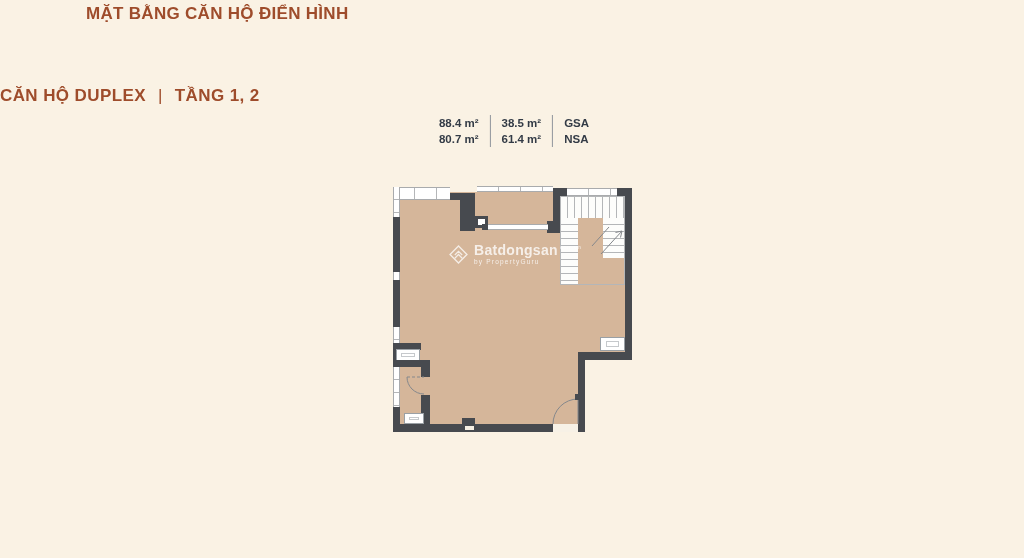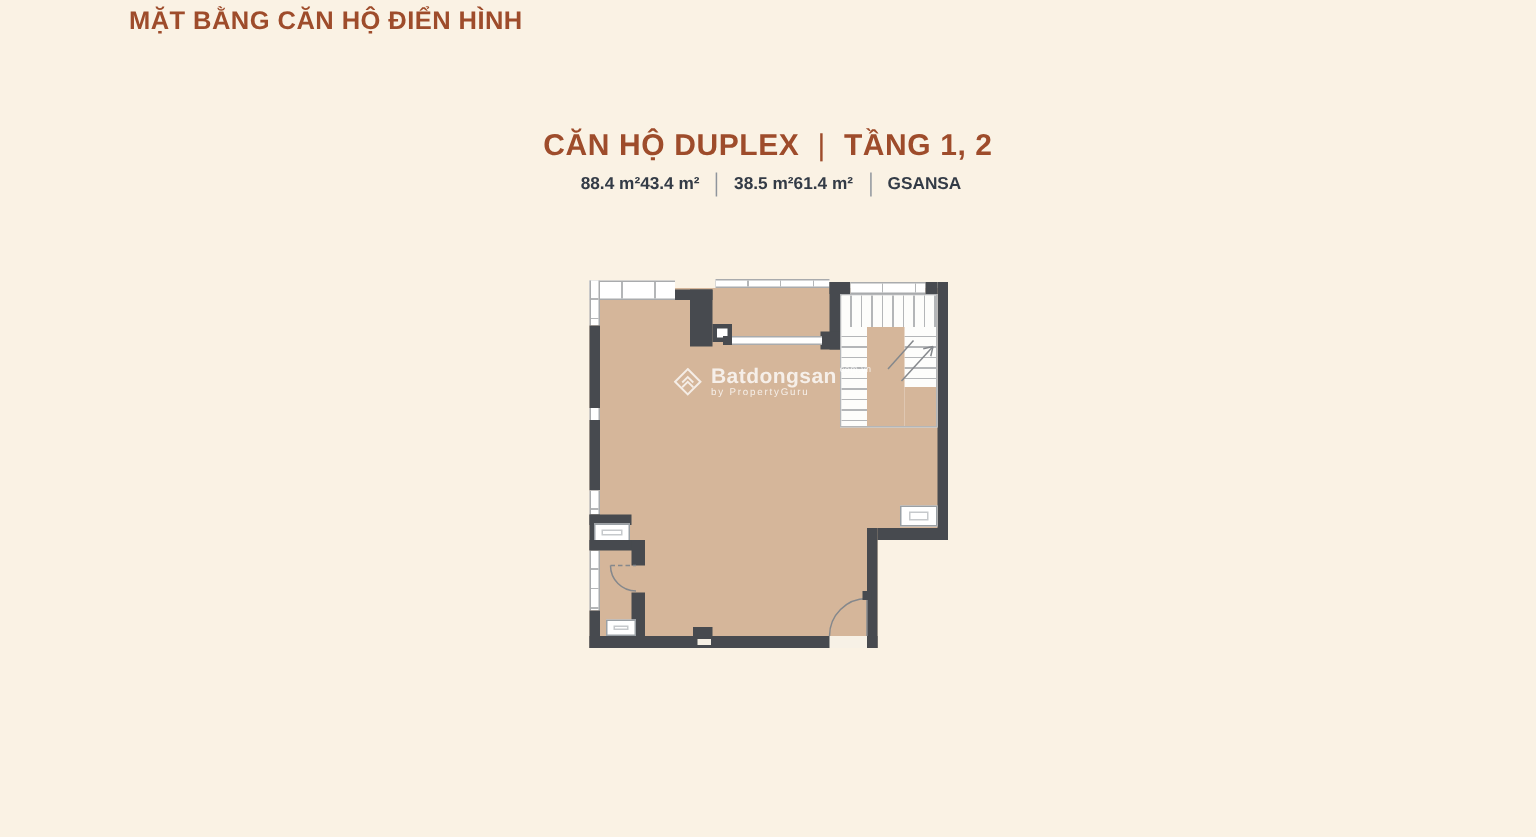--- a/index.html
+++ b/index.html
@@ -15,25 +15,25 @@
   .cream{background:var(--bg)}
   .hwin{background:#fff;border-top:1px solid var(--line);border-bottom:1px solid var(--line);
         background-image:repeating-linear-gradient(90deg,transparent 0 21px,var(--stairline) 21px 22px)}
   .vwin{background:#fff;border-left:1px solid var(--line);border-right:1px solid var(--line);
         background-image:repeating-linear-gradient(180deg,transparent 0 12px,var(--stairline) 12px 13px)}
   .fixture{background:#fff;border:1px solid #9aa0a5;position:absolute}
   .fixture::after{content:"";position:absolute;left:20%;right:20%;top:28%;bottom:28%;
         border:1px solid #c6c9cc}
   .page-title{left:86px;top:4px;font-size:17px;font-weight:700;color:var(--accent);
         letter-spacing:.3px}
-  .unit-header{left:0;top:86px;width:1024px;text-align:center;font-size:20px;
+  .unit-header{left:0;top:86px;width:1024px;text-align:left;font-size:17px;
         font-weight:700;color:var(--accent);letter-spacing:.4px}
   .unit-sep{margin:0 12px;font-weight:400}
   .specs{left:514px;top:115px;transform:translateX(-50%);display:flex;align-items:stretch}
-  .spec-col{display:flex;flex-direction:row;justify-content:flex-end;padding:0 11px;
+  .spec-col{display:flex;flex-direction:column;justify-content:flex-end;padding:0 11px;
         font-size:11.5px;font-weight:700;color:var(--text-dark);line-height:16px;text-align:center}
   .spec-col.divided{border-right:1px solid #8f959c}
   .spec-col.labels{text-align:left}
   #plan{left:393px;top:182px;width:239px;height:252px}
   .stair-base{background:var(--white);border:1px solid var(--stairline)}
   .treads-v{background-color:var(--white);
         background-image:repeating-linear-gradient(90deg,transparent 0 6px,var(--stairline) 6px 7px)}
   .treads-h{background-color:var(--white);
         background-image:repeating-linear-gradient(180deg,transparent 0 6px,var(--stairline) 6px 7px)}
   .partition{background:#fff;border-top:1px solid var(--line);border-bottom:1px solid var(--line)}
@@ -51,21 +51,21 @@
 
 <div class="abs page-title">MẶT BẰNG CĂN HỘ ĐIỂN HÌNH</div>
 
 <div class="abs unit-header">
   <span>CĂN HỘ DUPLEX</span><span class="unit-sep">|</span><span>TẦNG 1, 2</span>
 </div>
 
 <div class="abs specs">
   <div class="spec-col divided">
     <div>88.4 m²</div>
-    <div>43.4 m²</div>
+    <div>80.7 m²</div>
   </div>
   <div class="spec-col divided">
     <div>38.5 m²</div>
     <div>61.4 m²</div>
   </div>
   <div class="spec-col labels">
     <div>GSA</div>
     <div>NSA</div>
   </div>
 </div>

